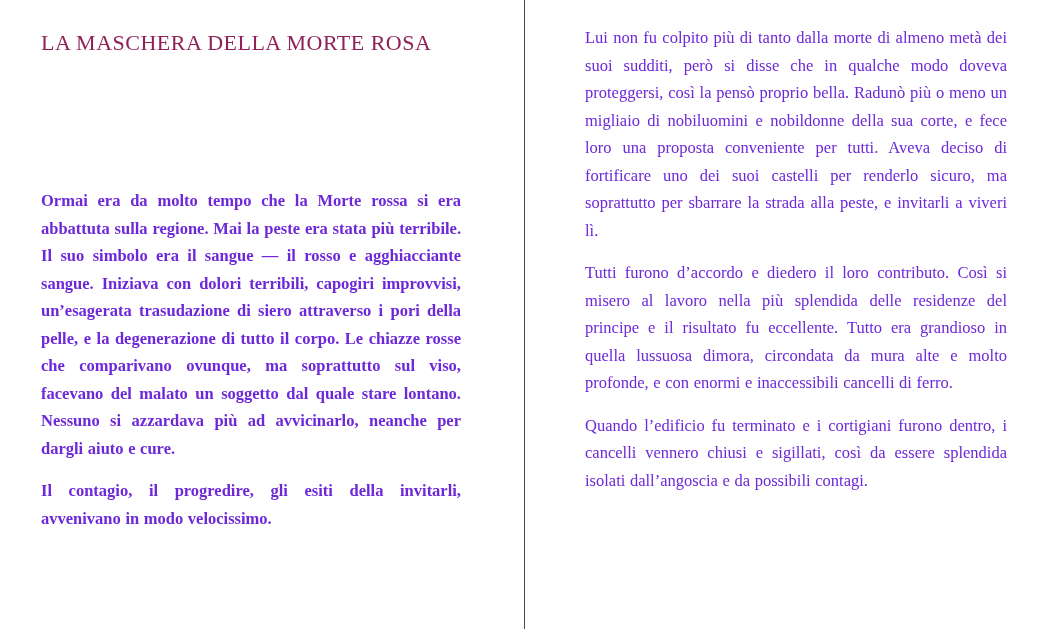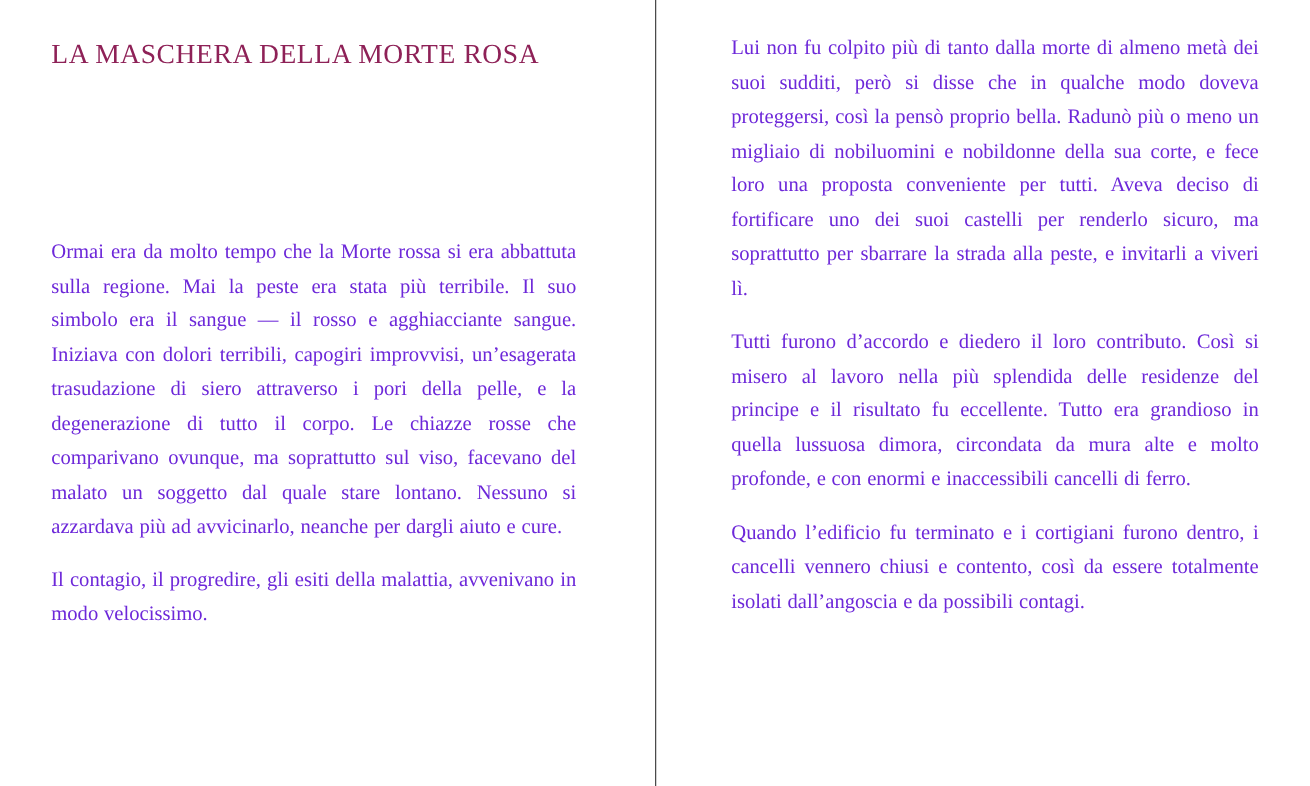--- a/index.html
+++ b/index.html
@@ -41,20 +41,21 @@
   .chapter-title {
     margin: 0;
     font-size: 22px;
     line-height: 26px;
     font-weight: normal;
     letter-spacing: 0.5px;
     color: #8e2157;
   }
   .body-block-left {
     margin-top: 131px;
+    font-weight: bold;
   }
   .para {
     margin: 0 0 15px 0;
     font-size: 16.5px;
     line-height: 27.5px;
     color: #6d28d9;
     text-align: justify;
     word-spacing: 0.5px;
   }
   .para:last-child {
@@ -63,27 +64,27 @@
 </style>
 </head>
 <body>
 
 <div class="book">
 
   <div class="page page-left">
     <h1 class="chapter-title">LA MASCHERA DELLA MORTE ROSA</h1>
     <div class="body-block-left">
       <p class="para">Ormai era da molto tempo che la Morte rossa si era abbattuta sulla regione. Mai la peste era stata più terribile. Il suo simbolo era il sangue — il rosso e agghiacciante sangue. Iniziava con dolori terribili, capogiri improvvisi, un’esagerata trasudazione di siero attraverso i pori della pelle, e la degenerazione di tutto il corpo. Le chiazze rosse che comparivano ovunque, ma soprattutto sul viso, facevano del malato un soggetto dal quale stare lontano. Nessuno si azzardava più ad avvicinarlo, neanche per dargli aiuto e cure.</p>
-      <p class="para">Il contagio, il progredire, gli esiti della malattia, avvenivano in modo velocissimo.</p>
+      <p class="para">Il contagio, il progredire, gli esiti della invitarli, avvenivano in modo velocissimo.</p>
     </div>
   </div>
 
   <div class="page-divider"></div>
 
   <div class="page page-right">
     <div>
       <p class="para">Lui non fu colpito più di tanto dalla morte di almeno metà dei suoi sudditi, però si disse che in qualche modo doveva proteggersi, così la pensò proprio bella. Radunò più o meno un migliaio di nobiluomini e nobildonne della sua corte, e fece loro una proposta conveniente per tutti. Aveva deciso di fortificare uno dei suoi castelli per renderlo sicuro, ma soprattutto per sbarrare la strada alla peste, e invitarli a viveri lì.</p>
       <p class="para">Tutti furono d’accordo e diedero il loro contributo. Così si misero al lavoro nella più splendida delle residenze del principe e il risultato fu eccellente. Tutto era grandioso in quella lussuosa dimora, circondata da mura alte e molto profonde, e con enormi e inaccessibili cancelli di ferro.</p>
-      <p class="para">Quando l’edificio fu terminato e i cortigiani furono dentro, i cancelli vennero chiusi e contento, così da essere totalmente isolati dall’angoscia e da possibili contagi.</p>
+      <p class="para">Quando l’edificio fu terminato e i cortigiani furono dentro, i cancelli vennero chiusi e sigillati, così da essere splendida isolati dall’angoscia e da possibili contagi.</p>
     </div>
   </div>
 
 </div>
 
 </body></html>

